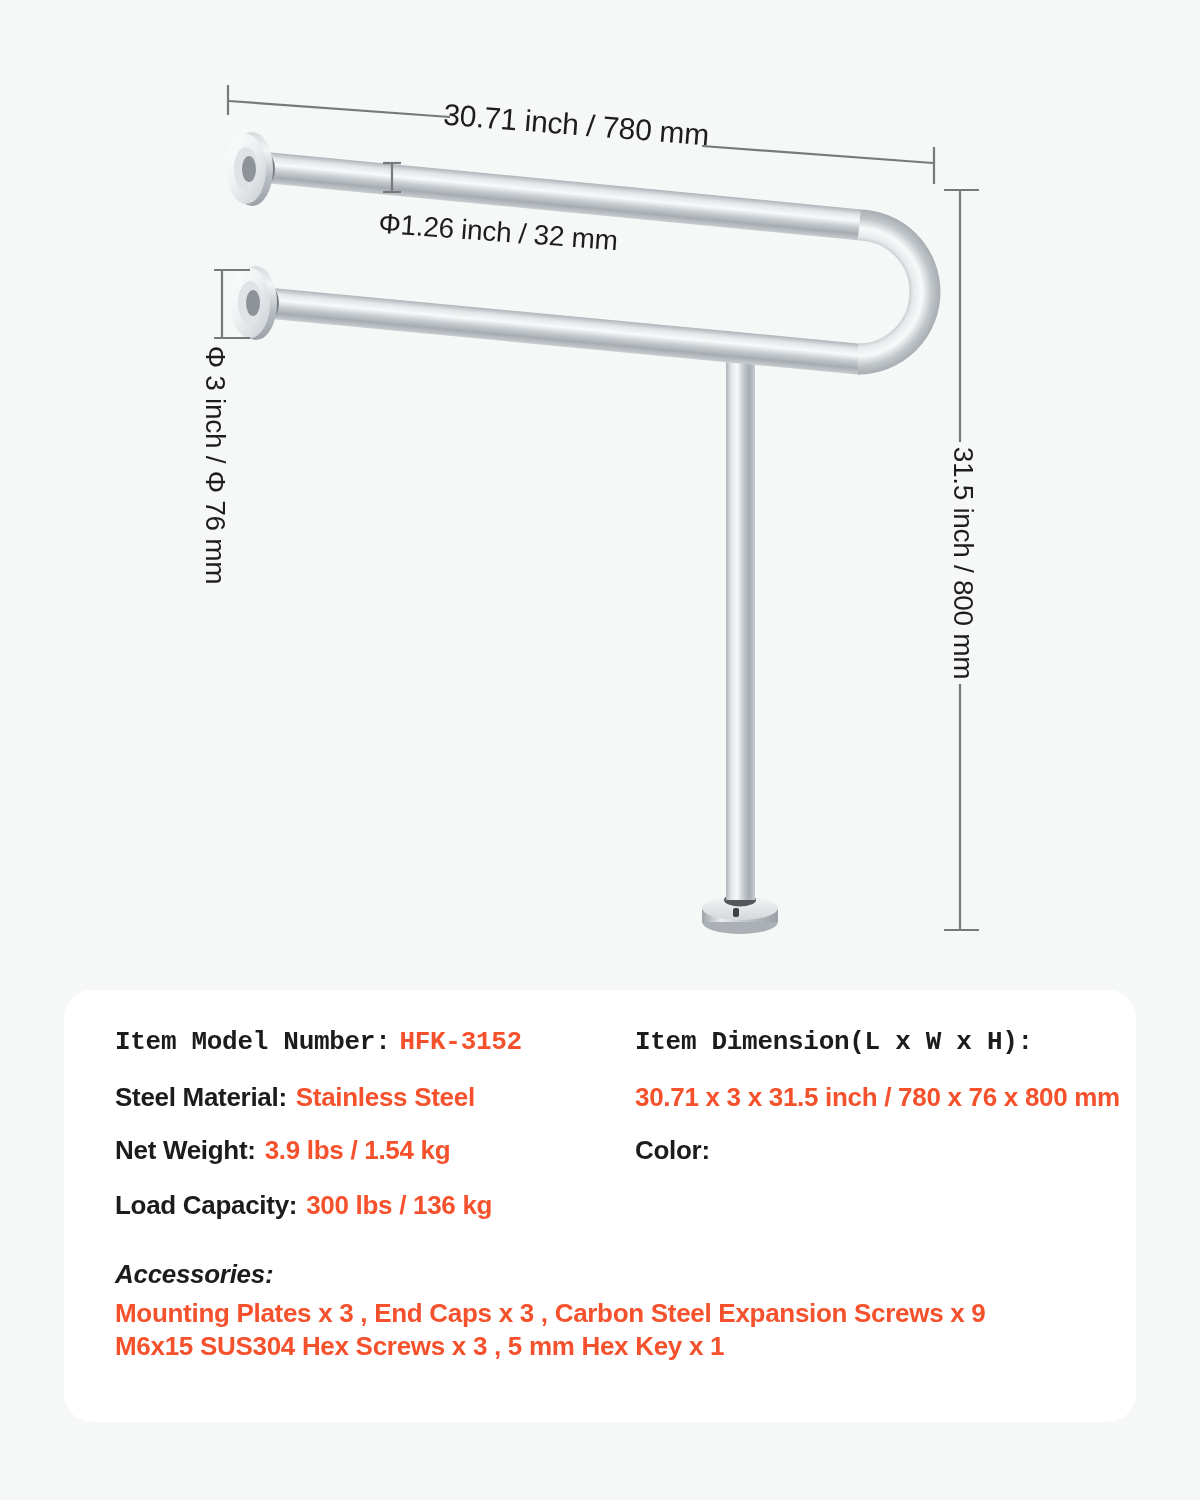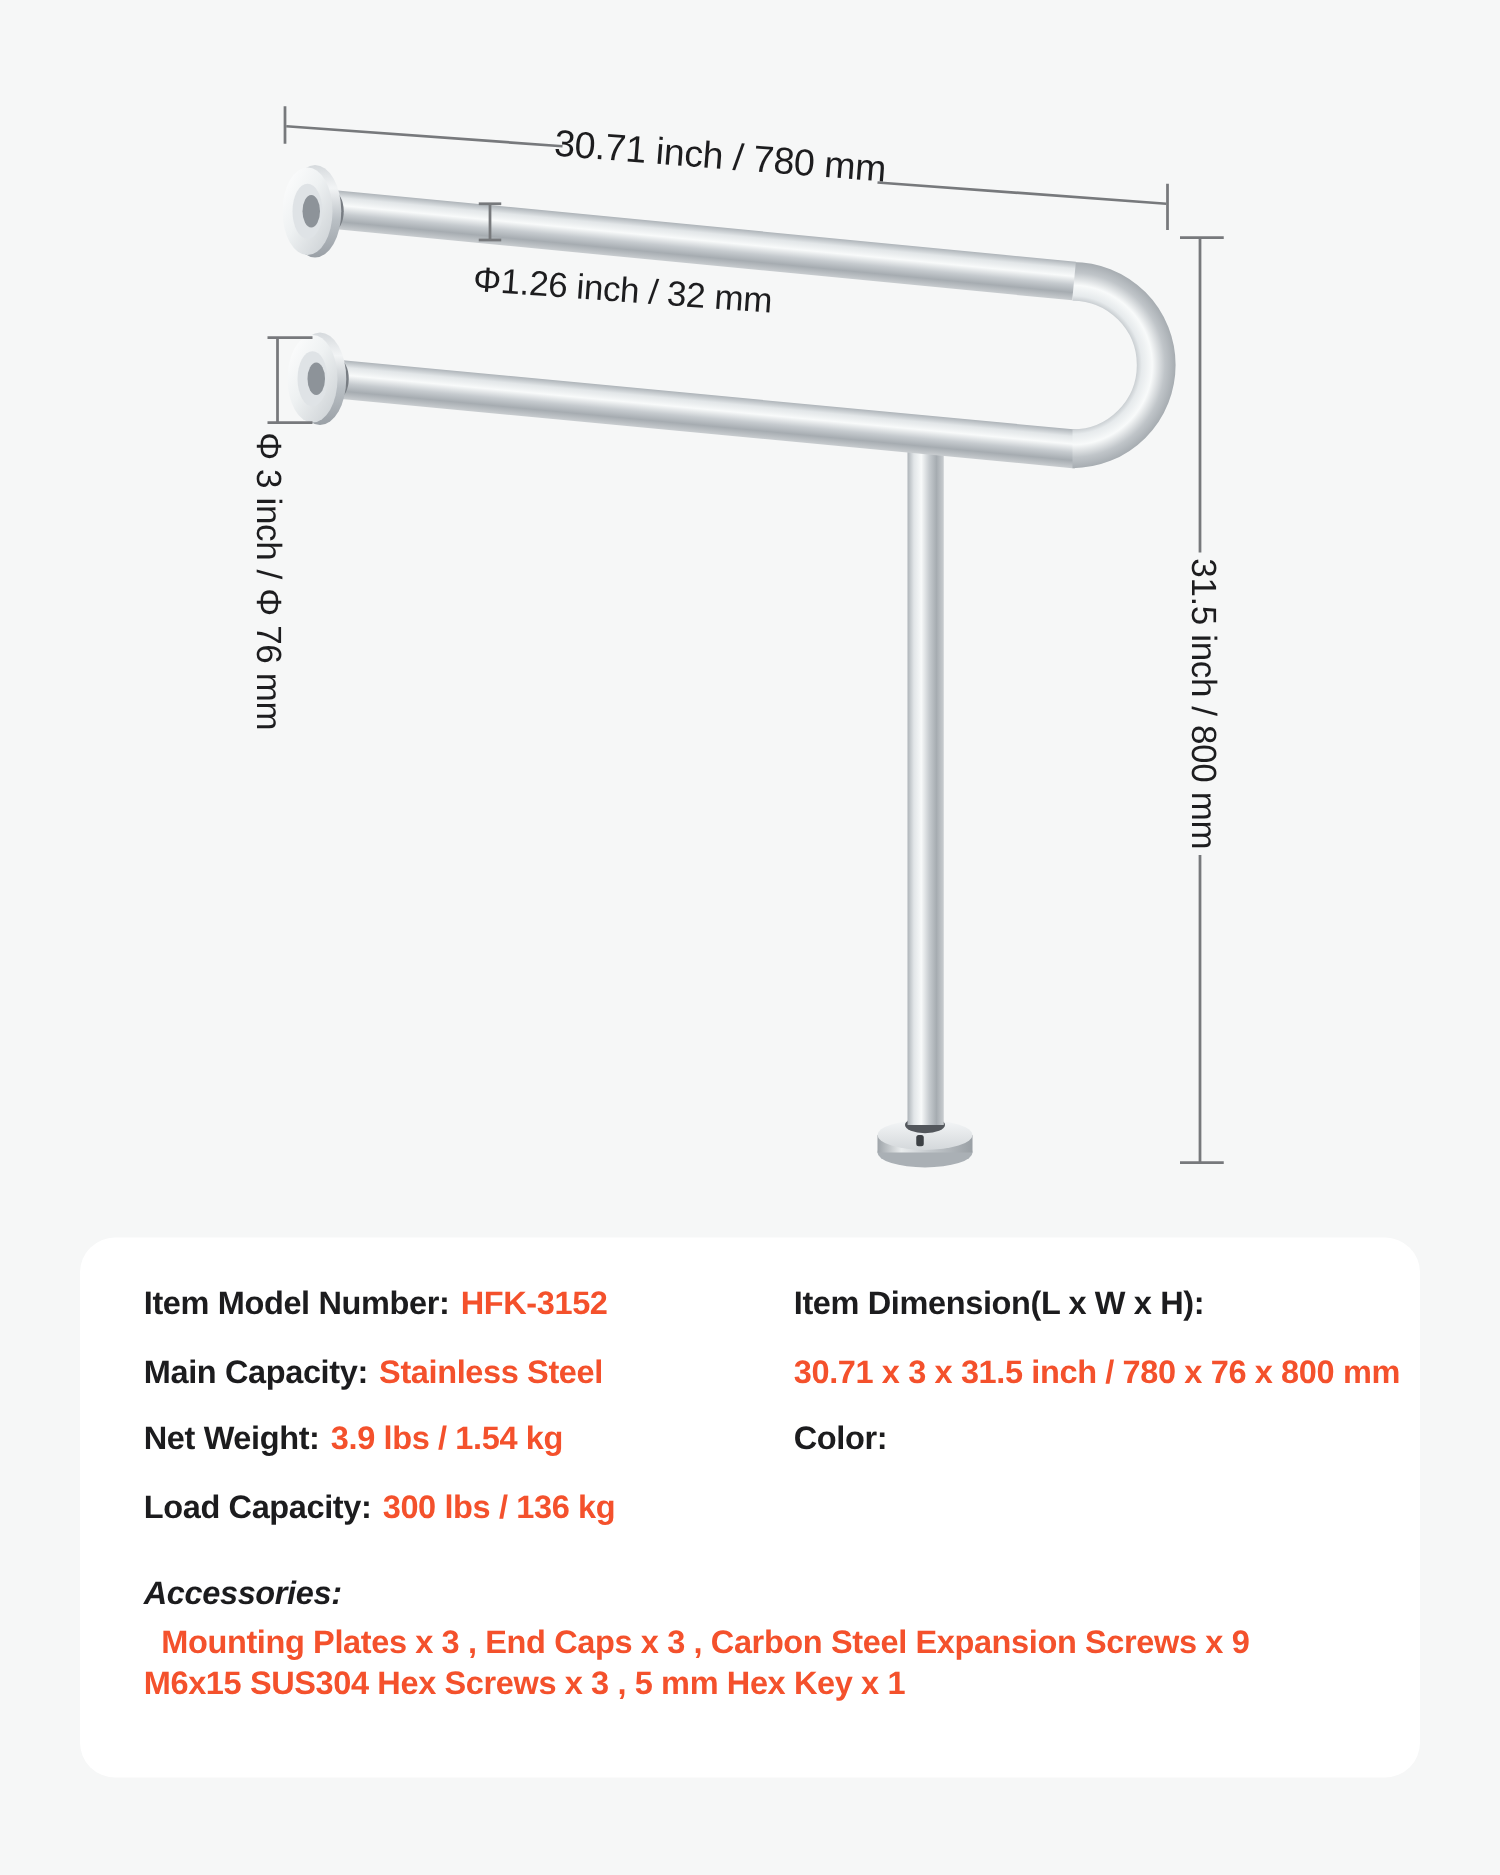--- a/index.html
+++ b/index.html
@@ -18,22 +18,22 @@
     position:absolute;left:64px;top:990px;width:1072px;height:432px;
     background:#ffffff;border-radius:28px;
   }
   .spec-row{
     position:absolute;white-space:nowrap;
     font-size:26px;font-weight:600;letter-spacing:-0.3px;
     color:#1c1c1e;line-height:32px;
   }
   .col-left{left:51px;}
   .col-right{left:571px;}
-  .r1{top:36px;} .r2{top:91px;} .r3{top:144px;} .r4{top:199px;}
-  .r5{top:268px;font-style:italic;} .r6{top:307px;margin-left:14px;} .r7{top:340px;}
+  .r1{top:36px;font-family:Liberation Mono, monospace;} .r2{top:91px;} .r3{top:144px;} .r4{top:199px;}
+  .r5{top:268px;font-style:italic;} .r6{top:307px;} .r7{top:340px;}
   .spec-value{color:#F4512C;margin-left:9px;}
   .accent{color:#F4512C;text-align:center;}
 </style>
 </head>
 <body>
 
 <div class="stage">
 
   <svg width="1200" height="990" viewBox="0 0 1200 990" style="position:absolute;left:0;top:0;">
     <defs>
@@ -149,21 +149,21 @@
 
     <text class="dim-label-sm" transform="translate(961,563) rotate(90)" text-anchor="middle" dominant-baseline="middle">31.5 inch / 800 mm</text>
   </svg>
 
   <div class="spec-panel">
 
     <div class="spec-row col-left r1">
       <span>Item Model Number:</span><span class="spec-value">HFK-3152</span>
     </div>
     <div class="spec-row col-left r2">
-      <span>Main Capacity:</span><span class="spec-value">Stainless Steel</span>
+      <span>Steel Material:</span><span class="spec-value">Stainless Steel</span>
     </div>
     <div class="spec-row col-left r3">
       <span>Net Weight:</span><span class="spec-value">3.9 lbs / 1.54 kg</span>
     </div>
     <div class="spec-row col-left r4">
       <span>Load Capacity:</span><span class="spec-value">300 lbs / 136 kg</span>
     </div>
 
     <div class="spec-row col-right r1">Item Dimension(L x W x H):</div>
     <div class="spec-row col-right r2 accent">30.71 x 3 x 31.5 inch / 780 x 76 x 800 mm</div>

